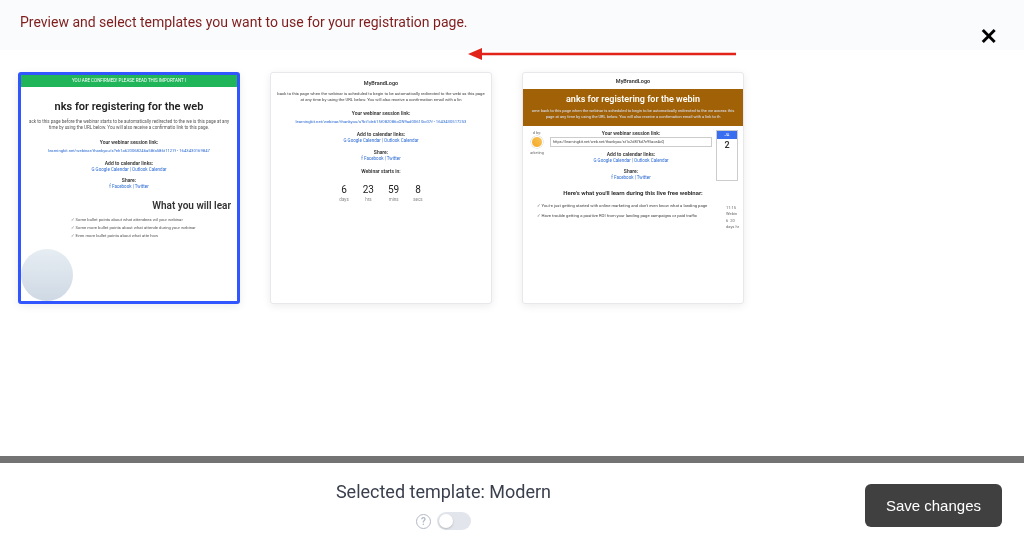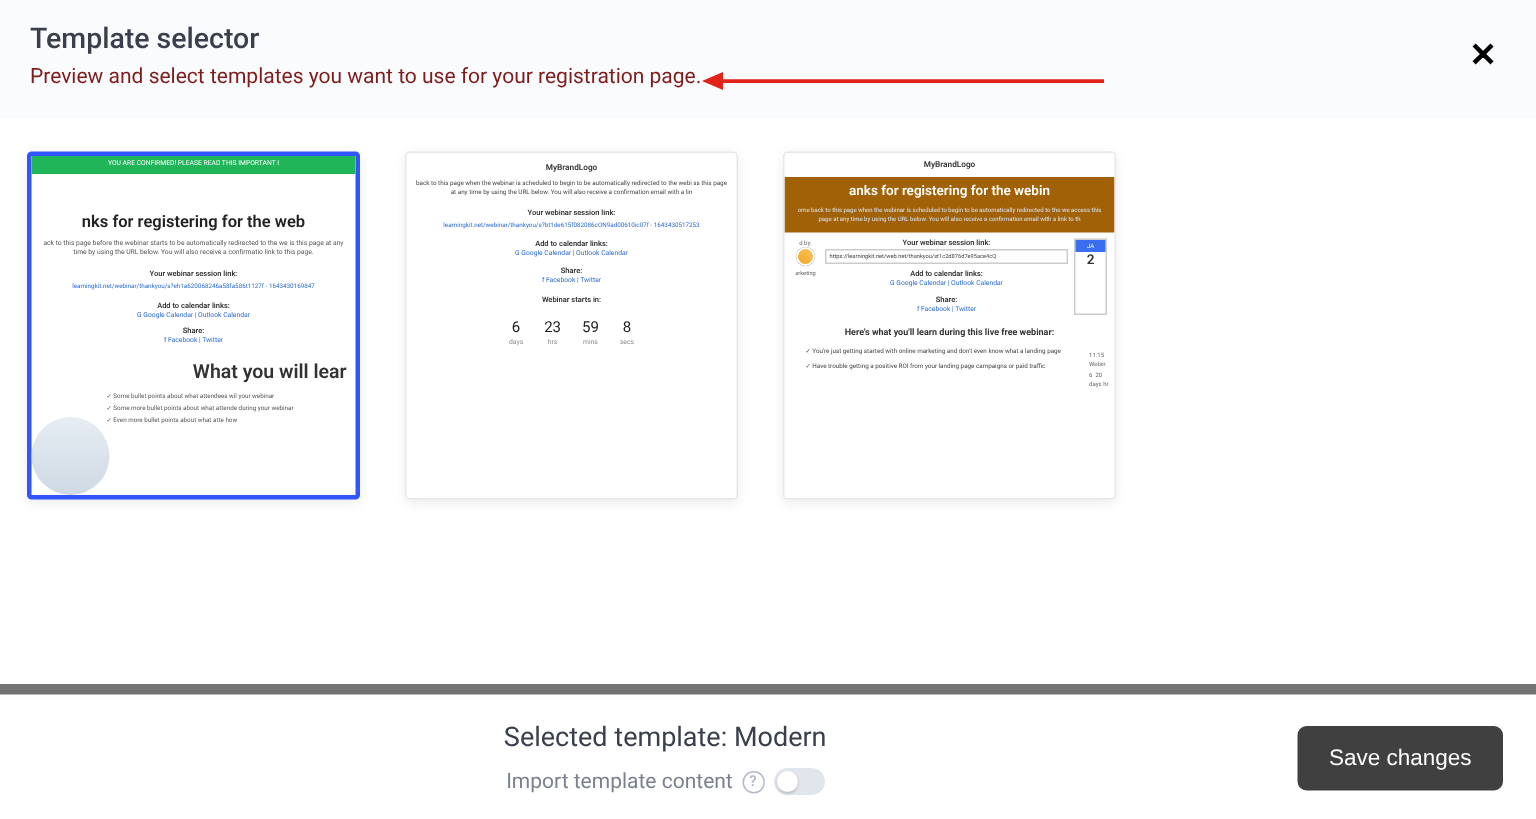--- a/index.html
+++ b/index.html
@@ -55,26 +55,26 @@
   .tpl-card.selected {
     border: 3px solid #3156ff;
   }
   .tpl-inner {
     font-size: 5px;
     line-height: 1.4;
     color: #333;
   }
   
   .t1-banner { background:#21b55a; color:#fff; font-size:4.5px; text-align:center; padding:3px 4px; }
-  .t1-head { font-size:11px; font-weight:600; text-align:center; padding:24px 0 4px; color:#222;}
+  .t1-head { font-size:11px; font-weight:600; text-align:center; padding:12px 0 4px; color:#222;}
   .t1-body { font-size:4.5px; text-align:center; color:#555; padding:0 6px 4px;}
   .t1-label { font-size:5px; font-weight:600; text-align:center; margin-top:4px;}
   .t1-link { font-size:4.2px; text-align:center; color:#2a6ad4; padding:2px 4px; word-break:break-all;}
   .t1-cal { font-size:4.5px; text-align:center; color:#2a6ad4; }
-  .t1-learn { font-size:13px; font-weight:600; text-align:right; padding:8px 6px 2px 0;}
+  .t1-learn { font-size:10px; font-weight:600; text-align:right; padding:8px 6px 2px 0;}
   .t1-bullet { font-size:4.2px; padding:2px 4px 0 50px; color:#555;}
   .t1-bg { position:absolute; left:0; bottom:0; width:52px; height:52px; border-radius:50%; background: linear-gradient(to top,#cfd9e4,#e6edf3); }
   
   .t2-logo { font-size:5.5px; font-weight:600; text-align:center; padding:7px 0 3px;}
   .t2-head { font-size:8px; font-weight:600; text-align:center; padding:2px 0 7px;}
   .t2-body { font-size:4.2px; text-align:center; color:#444; padding:0 6px 4px;}
   .t2-count { display:flex; justify-content:center; gap:14px; padding:8px 0;}
   .t2-count div { text-align:center; }
   .t2-count .n { font-size:10px; color:#222; }
   .t2-count .u { font-size:4.5px; color:#888; }
@@ -145,21 +145,20 @@
   }
   .save-btn {
     background:#404040; color:#fff; border:none; border-radius:6px;
     padding:13px 21px; font-size:15px; font-weight:500; cursor:pointer;
   }
 </style>
 </head>
 <body>
 
 <div class="header">
-  <div class="title">Template selector</div>
   <div class="subtitle">Preview and select templates you want to use for your registration page.</div>
 </div>
 <button class="close-btn">
   <span>✕</span>
 </button>
 
 <svg class="arrow-top" width="270" height="16">
   <line x1="6" y1="8" x2="268" y2="8" stroke="#e2231a" stroke-width="2.5"></line>
   <polygon points="0,8 14,2 14,14" fill="#e2231a"></polygon>
 </svg>
@@ -261,21 +260,20 @@
   <line x1="8" y1="32" x2="72" y2="3" stroke="#e2231a" stroke-width="2.5"></line>
   <polygon points="0,36 16,34 11,22" fill="#e2231a"></polygon>
 </svg>
 
 <div class="footer">
   <div class="footer-center">
     <div class="sel-tpl">
       <span>Selected template: </span><span>Modern</span>
     </div>
     <div class="import-row">
-      <span>Import template content</span>
       <span class="help-ic">?</span>
       <span class="toggle">
         <span class="toggle-knob"></span>
       </span>
     </div>
   </div>
   <button class="save-btn">Save changes</button>
 </div>
 
 </body></html>

